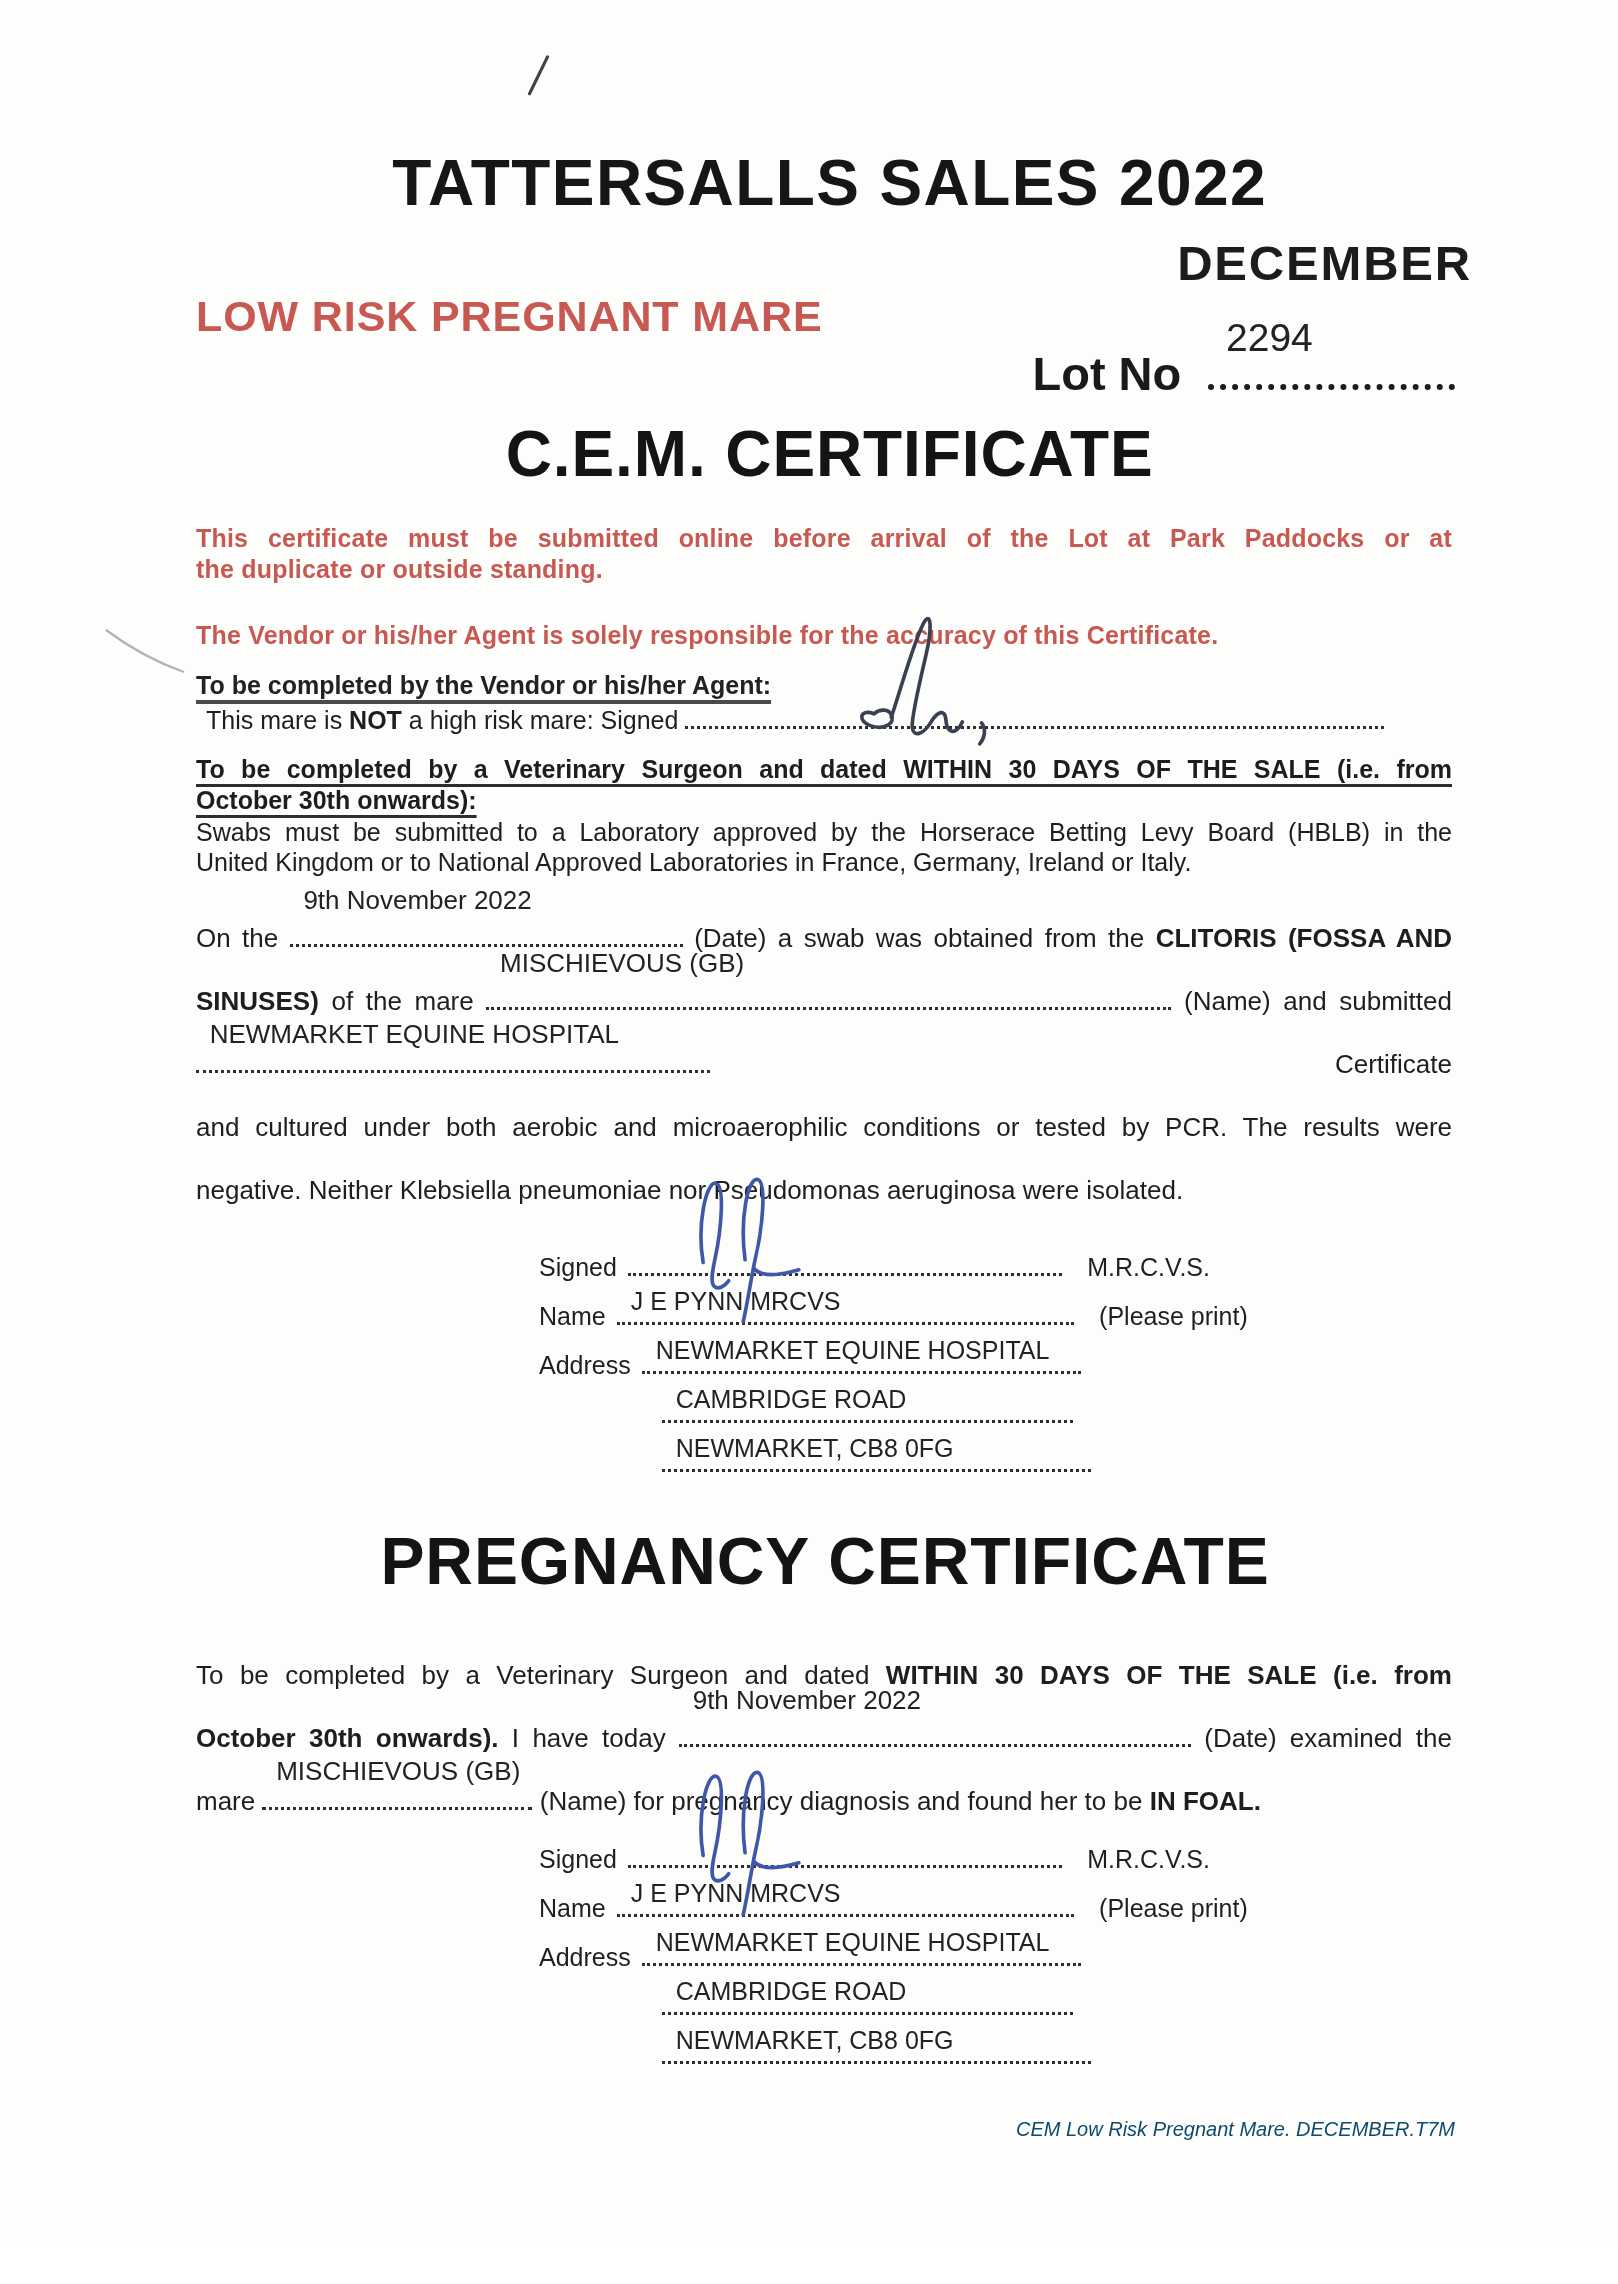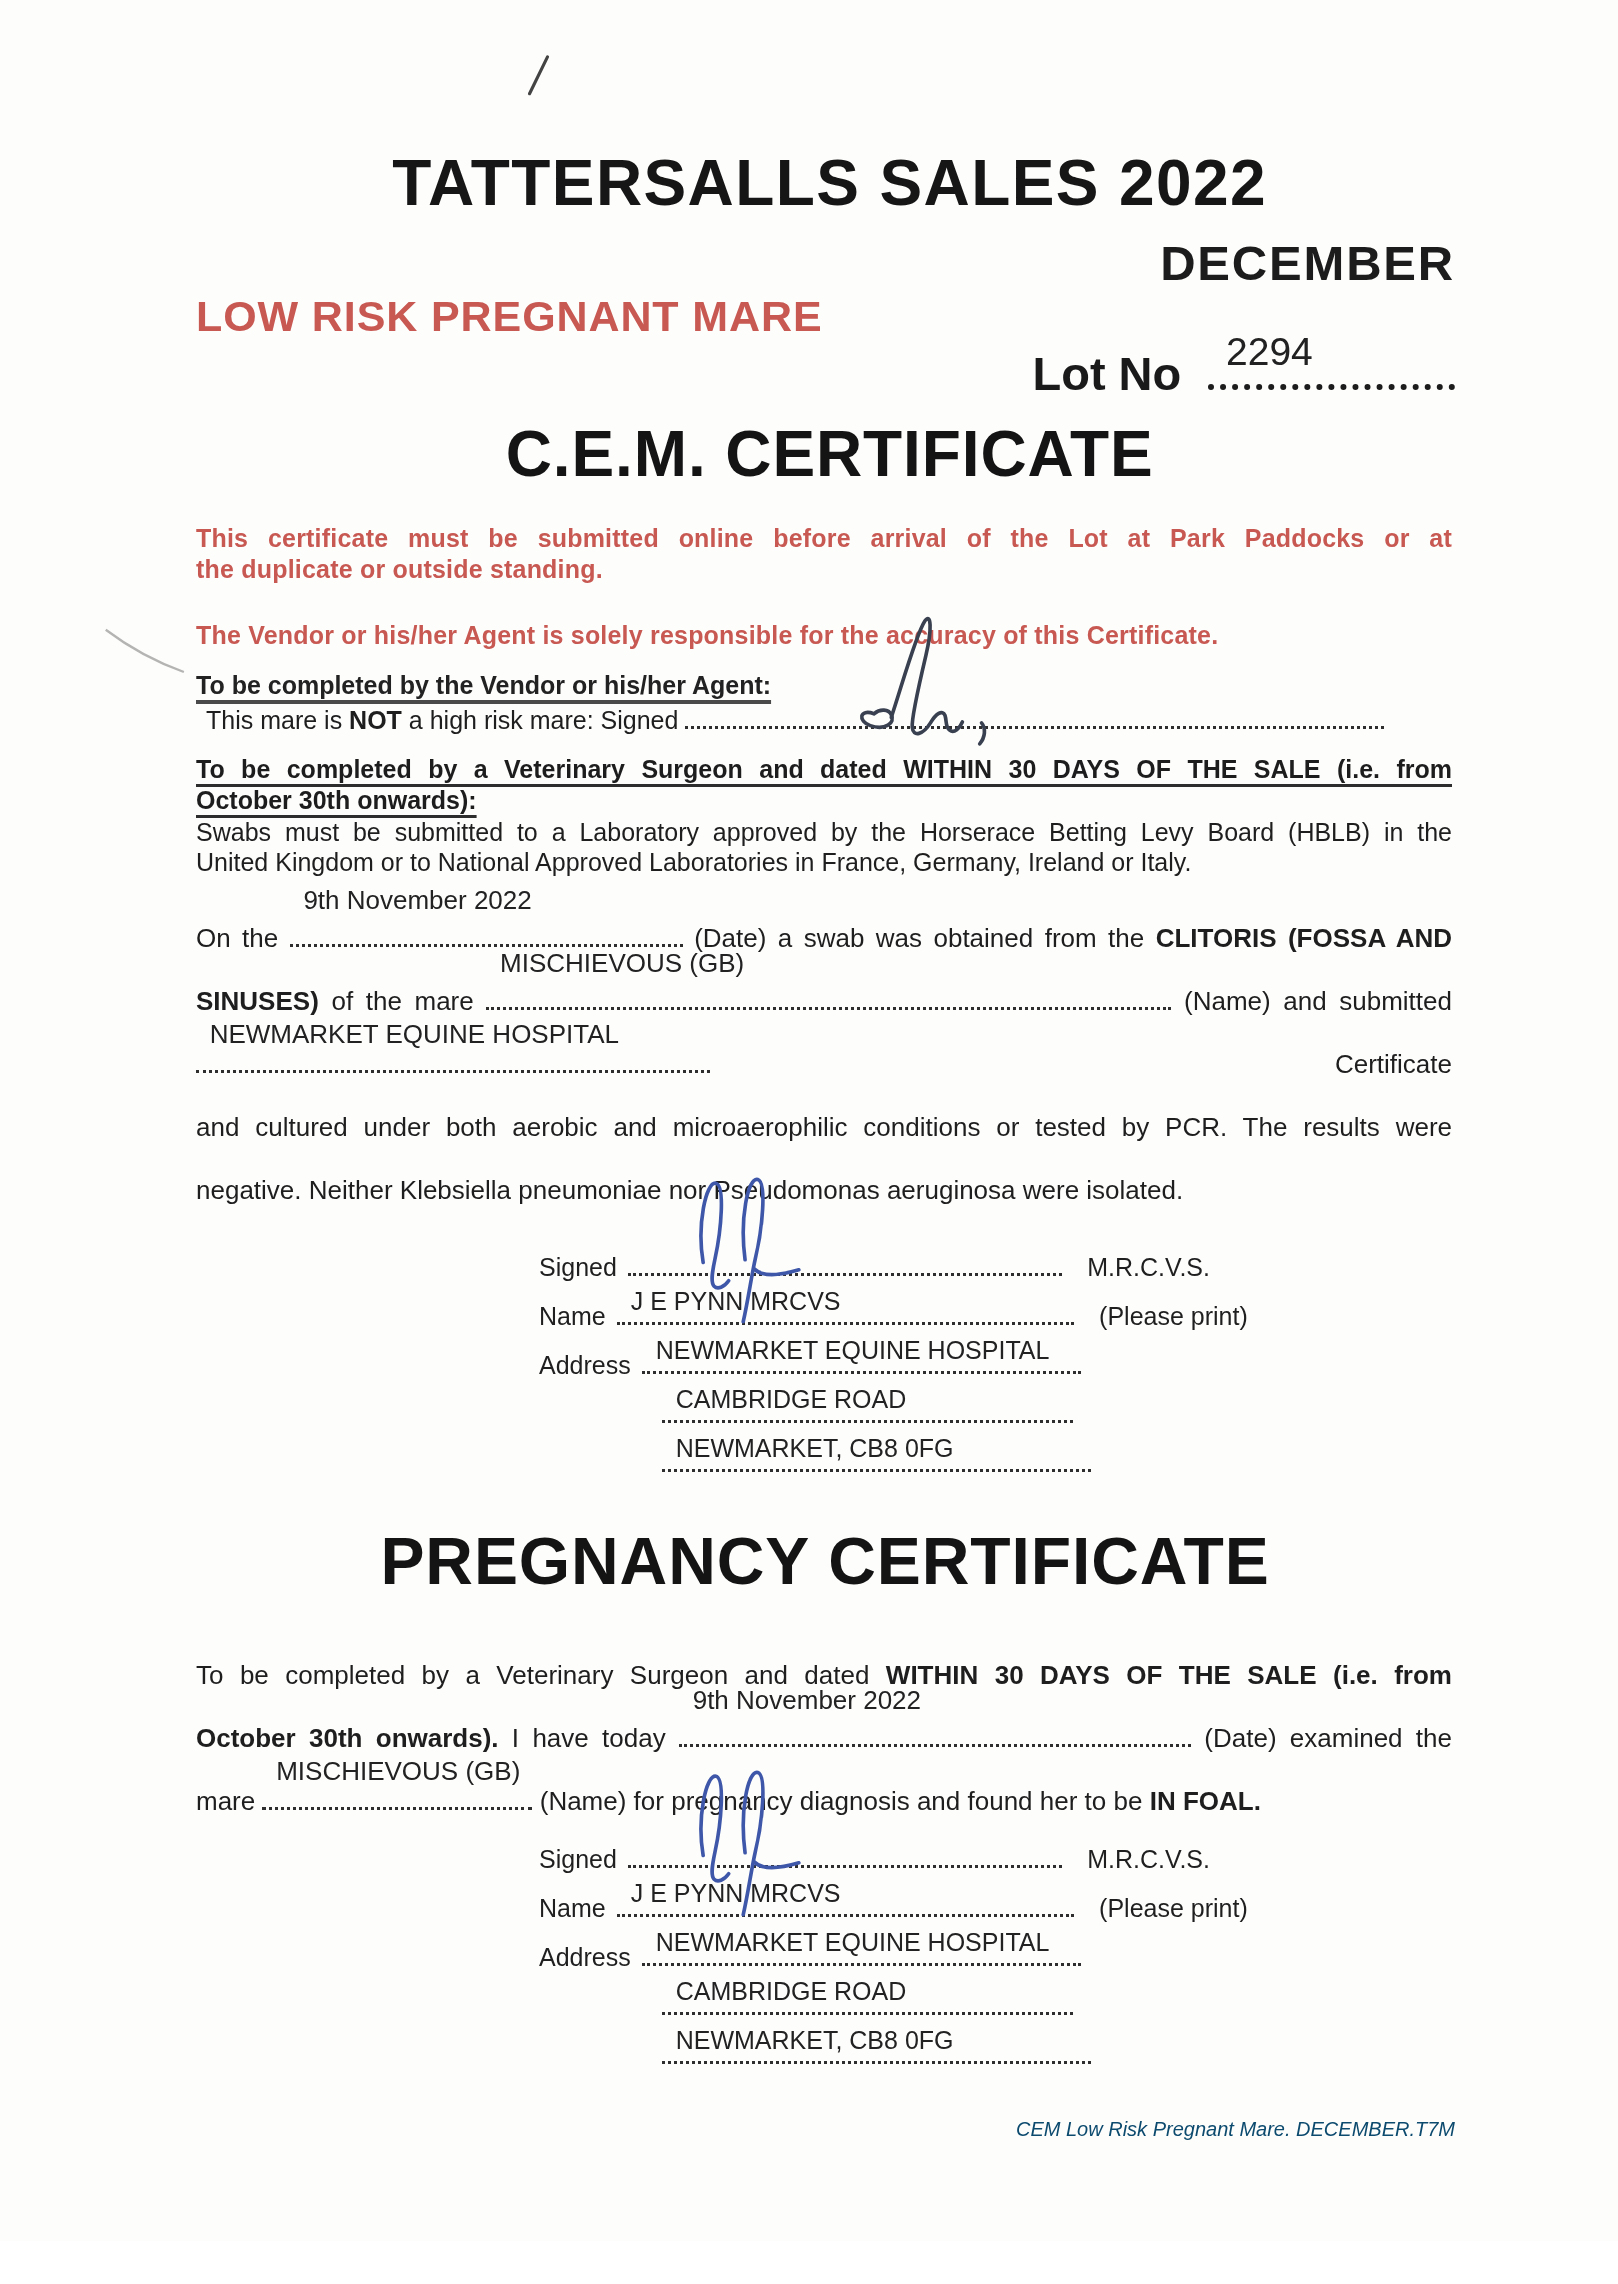--- a/index.html
+++ b/index.html
@@ -10,21 +10,21 @@
     font-family:"Liberation Sans", sans-serif;
     color:#1e1e1e;
     overflow:hidden;
   }
   .abs { position:absolute; }
   .b { font-weight:bold; }
   .center { left:0; width:100%; text-align:center; }
 
   
   .doc-title   { top:146px; font-size:64px; font-weight:bold; letter-spacing:1.4px; color:#161616; transform:translateX(20.6px); white-space:nowrap; }
-  .doc-month   { top:235px; left:0; right:163px; text-align:right; font-size:49px; font-weight:bold; letter-spacing:1.8px; color:#1c1c1c; }
+  .doc-month   { top:235px; left:0; right:146px; text-align:right; font-size:49px; font-weight:bold; letter-spacing:1.8px; color:#1c1c1c; }
   .risk-label  { top:292px; left:196px; font-size:43px; font-weight:bold; letter-spacing:0.9px; color:#c85852; white-space:nowrap; }
   .lot-line    { top:346px; right:163px; font-size:47px; font-weight:bold; white-space:nowrap; color:#1a1a1a; }
   .cem-head    { top:417px; font-size:64px; font-weight:bold; letter-spacing:0.9px; color:#141414; transform:translateX(20.6px); white-space:nowrap; }
   .preg-head   { top:1523px; font-size:66px; font-weight:bold; letter-spacing:0.9px; color:#141414; transform:translateX(16px); white-space:nowrap; }
 
   
   .notice { left:196px; width:1256px; font-size:25px; font-weight:bold; color:#c85852; line-height:31px; letter-spacing:0.2px; }
   .notice1 { top:523px; }
   .notice2 { top:620px; }
 
@@ -51,21 +51,21 @@
   .w-lab   { width:514px; }
   .w-vendor{ width:699px; }
   .w-date2 { width:512px; }
   .w-name2 { width:270px; }
   .w-sign  { width:434px; }
   .w-name  { width:457px; }
   .w-addr  { width:439px; }
   .w-addr2 { width:411px; }
   .w-addr3 { width:429px; }
   .lot-fill { width:247px; border-bottom:6px dotted #1c1c1c; height:7.3px; }
-  .lot-fill .v { font-size:39px; bottom:10px; left:18px; font-weight:normal;text-align:right; }
+  .lot-fill .v { font-size:39px; bottom:24px; left:18px; font-weight:normal;text-align:right; }
 
   
   .signblock { font-size:25px; color:#1f1f1f; }
   .srow { white-space:nowrap; margin-bottom:20px; }
   .srow .lbl { margin-right:11.4px; }
   .srow .suffix { margin-left:25px; }
   .indent { margin-left:123px; }
 
   .footer { top:2118px; left:0; right:163px; text-align:right; font-size:20px; font-weight:normal; font-style:italic; color:#0c4a6e; }
 

